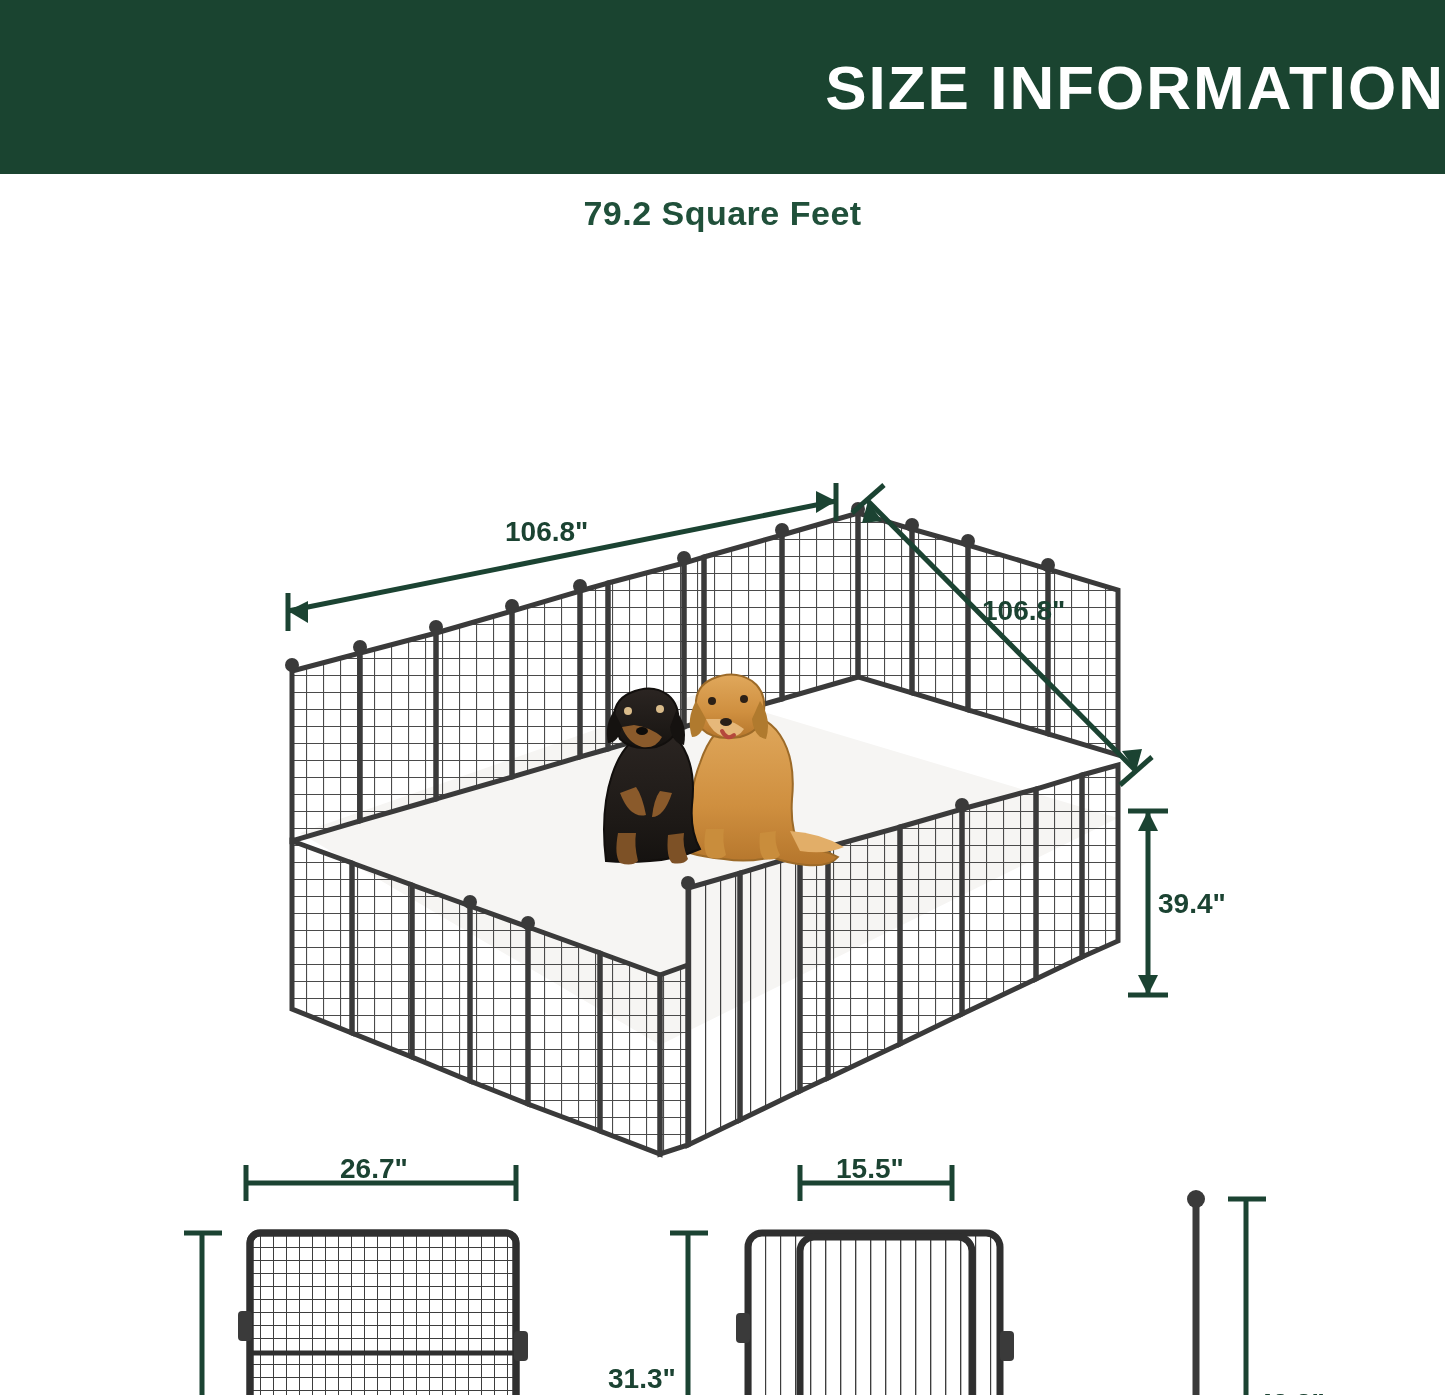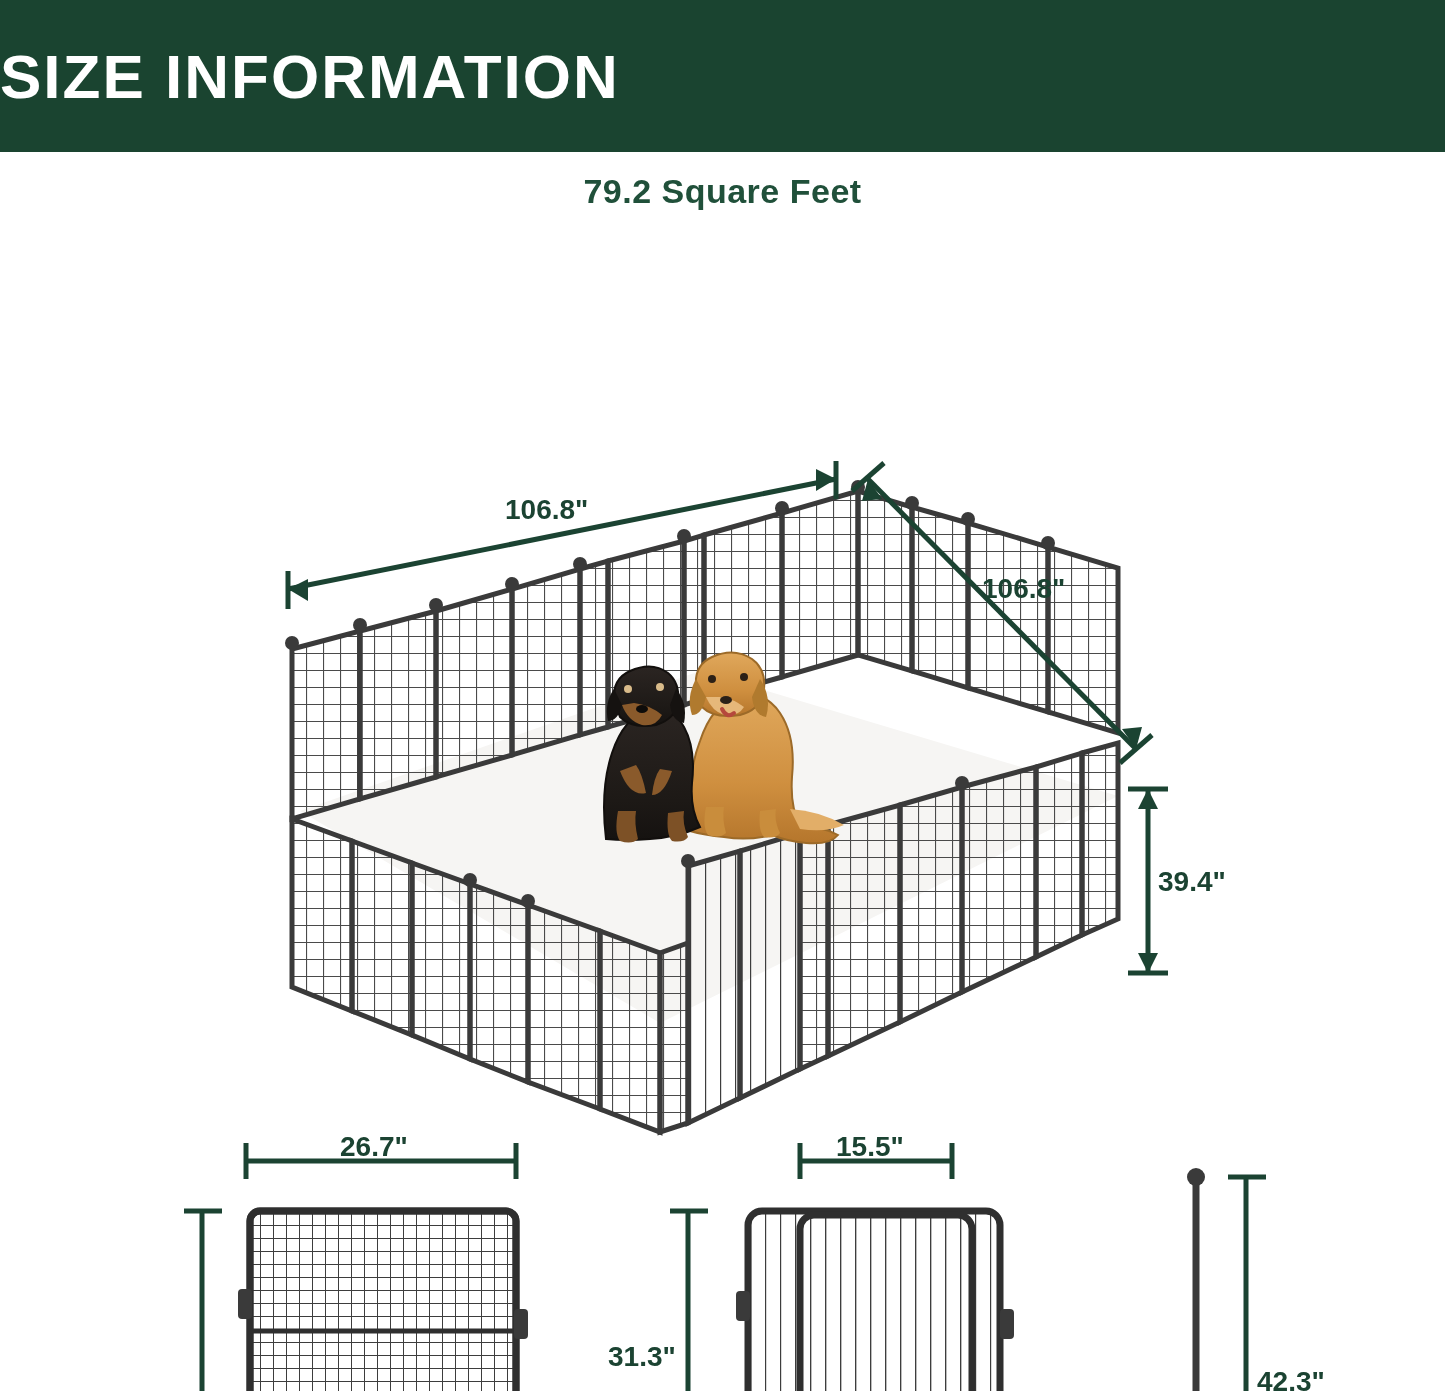--- a/index.html
+++ b/index.html
@@ -10,25 +10,25 @@
   body {
     width: 1445px;
     height: 1395px;
     font-family: "Liberation Sans", sans-serif;
     color: #1b4332;
     position: relative;
     overflow: hidden;
   }
   .header-banner {
     width: 100%;
-    height: 152px;
+    height: 174px;
     background: #1a4430;
     display: flex;
     align-items: center;
-    justify-content: flex-start;
+    justify-content: flex-end;
   }
   .header-title {
     color: #ffffff;
     font-size: 62px;
     font-weight: bold;
     letter-spacing: 2px;
     font-family: "Liberation Sans", sans-serif;
   }
   .subtitle {
     text-align: center;

